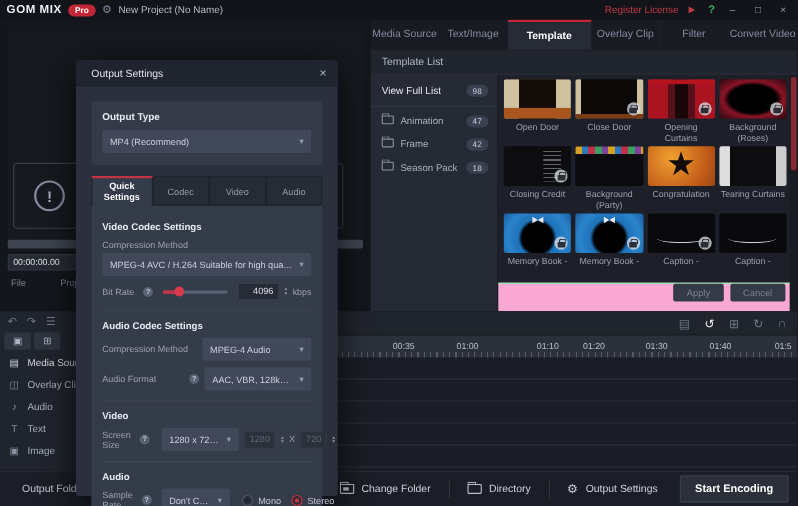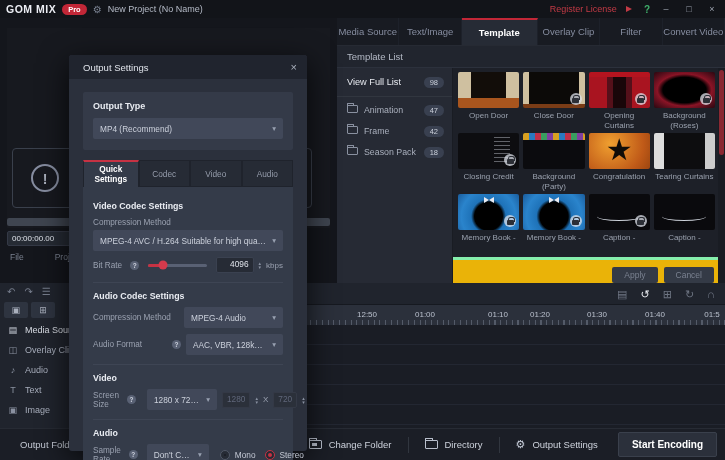--- a/index.html
+++ b/index.html
@@ -84,22 +84,22 @@
   .t-cong{background:radial-gradient(circle at 35% 30%,#f0a030,#c05a18 70%,#9c4610)}
   .star{position:absolute;left:50%;top:50%;transform:translate(-50%,-54%);
     color:#100c08;font-size:30px;line-height:1}
   .t-tear{background:linear-gradient(90deg,#ddd 0 16%,#0d0d0f 16% 84%,#ccc 84%)}
   .t-mem{background:radial-gradient(circle at 50% 62%,#000 0 37%,#1e72b8 46%,#2a84cc 72%,#1a5c9c 100%)}
   .bow{position:absolute;top:3px;left:50%;transform:translateX(-50%);width:0;height:0;
     border-style:solid;border-width:3px 5px;border-color:rgba(0,0,0,0) #e9ebf2}
   .t-cap{background:#0a0a0d}
   .squig{position:absolute;left:14%;right:14%;bottom:9px;height:9px;
     border-bottom:1px solid #cfd4dc;border-radius:50%}
-  .rfooter{position:absolute;left:116px;right:7px;bottom:0;height:26px;background:#eab308;
-    border-top:3px solid #86efac;display:flex;align-items:flex-end;justify-content:flex-end;gap:6px;
+  .rfooter{position:absolute;left:116px;right:7px;bottom:0;height:26px;background:#f9a8d4;
+    border-top:1px solid #86efac;display:flex;align-items:flex-start;justify-content:flex-end;gap:6px;
     padding-right:4px}
   .rfbtn{background:#343a46;color:#7a8190;font-size:8.5px;border-radius:2px;padding:3px 12px;cursor:pointer}
   .rscroll{position:absolute;right:0;top:50px;bottom:0;width:7px;background:#191c23}
   .rscroll .thumbbar{position:absolute;left:1px;right:1px;top:2px;height:85px;background:#8a2832;border-radius:3px}
 
   
   #timeline{position:absolute;left:0;top:283px;width:725px;height:145px;background:#181b22}
   .tl-side{position:absolute;left:0;top:0;width:115px;height:145px;background:#20242d;
     border-right:1px solid #14171d}
   .tl-tools1{height:17px;display:flex;align-items:center;gap:9px;padding-left:7px;
@@ -377,21 +377,21 @@
         <span>▦</span>
         <div class="tl-icons-r">
           <span>▤</span>
           <span class="hot">↺</span>
           <span>⊞</span>
           <span>↻</span>
           <span>∩</span>
         </div>
       </div>
       <div class="ruler">
-        <span class="rlabel" style="left:252px">12:50</span>
+        <span class="rlabel" style="left:252px">00:35</span>
         <span class="rlabel" style="left:310px">01:00</span>
         <span class="rlabel" style="left:383px">01:10</span>
         <span class="rlabel" style="left:425px">01:20</span>
         <span class="rlabel" style="left:482px">01:30</span>
         <span class="rlabel" style="left:540px">01:40</span>
         <span class="rlabel" style="left:597px">01:5</span>
       </div>
       <div class="lanes"></div>
     </div>
   </div>

